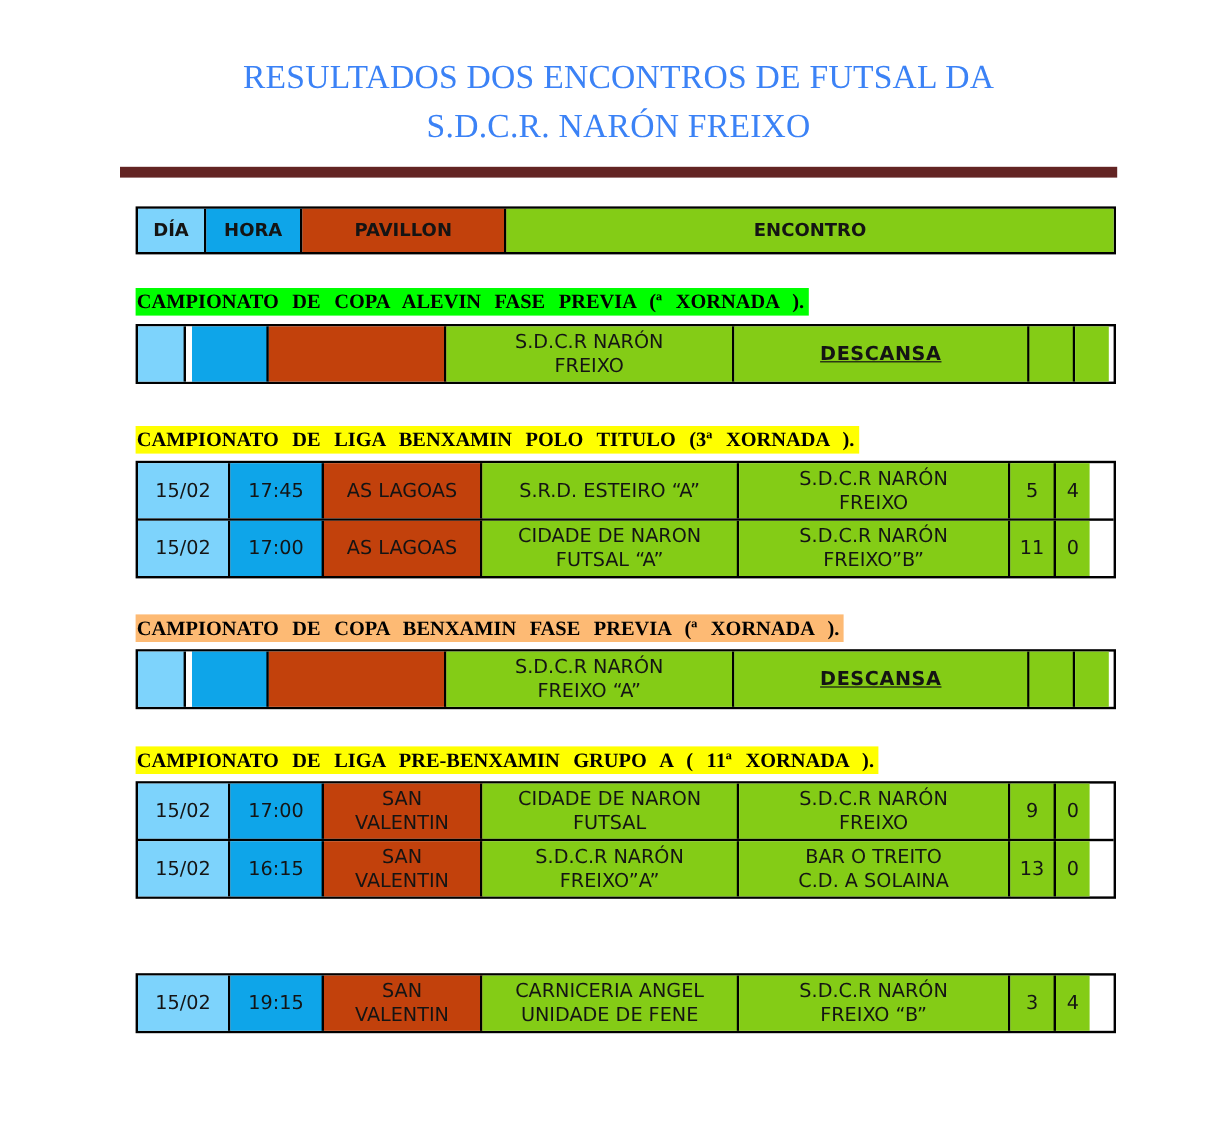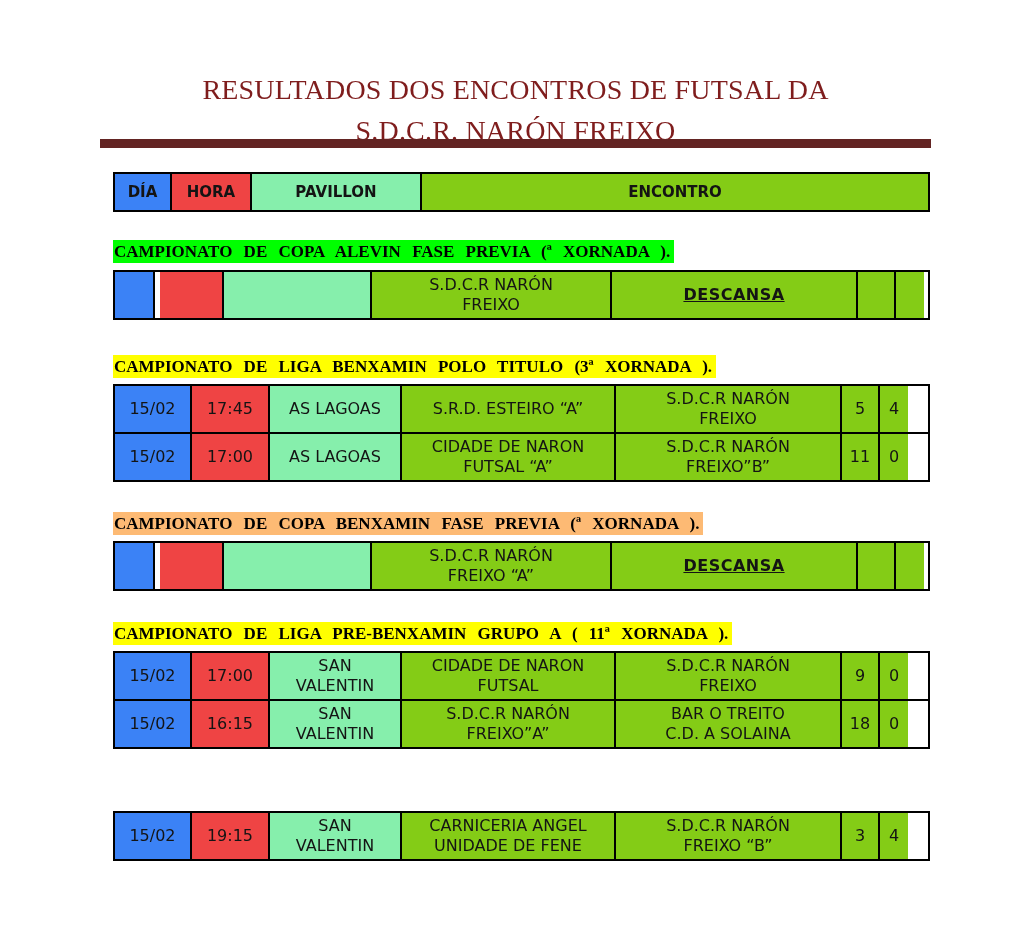--- a/index.html
+++ b/index.html
@@ -2,39 +2,39 @@
 <html><head>
 <meta charset="utf-8">
 <style>
   html,body { margin:0; padding:0; background:#fff; }
   .page {
     position:relative; width:1024px; height:938px; background:#ffffff;
     font-family:"DejaVu Sans", sans-serif; overflow:hidden;
   }
 
   
-  .title-wrap { position:absolute; left:100px; top:69px; width:831px; text-align:center;
-    font-family:"Liberation Serif","DejaVu Serif",serif; color:#7f1d1d; }
+  .title-wrap { position:absolute; left:100px; top:44px; width:831px; text-align:center;
+    font-family:"Liberation Serif","DejaVu Serif",serif; color:#3b82f6; }
   .title-line { font-size:28px; line-height:41px; font-weight:500; letter-spacing:0.2px; }
   .title-bar { position:absolute; left:100px; top:139px; width:831px; height:9px; background:#632423; }
 
   
   .tbl { position:absolute; left:113px; width:817px; border:2px solid #000; box-sizing:border-box;
          display:flex; flex-direction:column; }
   .row { display:flex; height:46px; }
   .row + .row { border-top:2px solid #000; }
   .row.hdr { height:36px; }
   .cell { box-sizing:border-box; border-right:2px solid #000; display:flex; align-items:center;
           justify-content:center; text-align:center; color:#141414; font-size:16px; line-height:20px;
           white-space:pre-line; overflow:hidden; }
   .cell:last-child { border-right:none; }
   .cell.gap { background:#fff; border-right:none; }
-  .c-orange { background:#3b82f6; }
-  .c-blue   { background:#ef4444; }
-  .c-green  { background:#86efac; }
+  .c-orange { background:#7dd3fc; }
+  .c-blue   { background:#0ea5e9; }
+  .c-green  { background:#c2410c; }
   .c-red    { background:#84cc16; }
 
   
   .w-h1 { width:57px; }  .w-h2 { width:80px; }  .w-h3 { width:170px; } .w-h4 { width:506px; }
   .hdr .cell { font-weight:bold; font-size:15px; }
 
   
   .w-dia { width:77px; } .w-hora { width:78px; } .w-pav { width:132px; }
   .w-home { width:214px; } .w-away { width:226px; } .w-s1 { width:38px; } .w-s2 { width:28px; }
 
@@ -146,21 +146,21 @@
     </div>
     <div class="row">
       <div class="cell c-orange w-dia">15/02</div>
       <div class="cell c-blue w-hora">16:15</div>
       <div class="cell c-green w-pav">SAN
 VALENTIN</div>
       <div class="cell c-red w-home">S.D.C.R NARÓN
 FREIXO”A”</div>
       <div class="cell c-red w-away">BAR O TREITO
 C.D. A SOLAINA</div>
-      <div class="cell c-red w-s1">18</div>
+      <div class="cell c-red w-s1">13</div>
       <div class="cell c-red w-s2">0</div>
     </div>
   </div>
 
   <div class="tbl" style="top:811px;">
     <div class="row">
       <div class="cell c-orange w-dia">15/02</div>
       <div class="cell c-blue w-hora">19:15</div>
       <div class="cell c-green w-pav">SAN
 VALENTIN</div>

